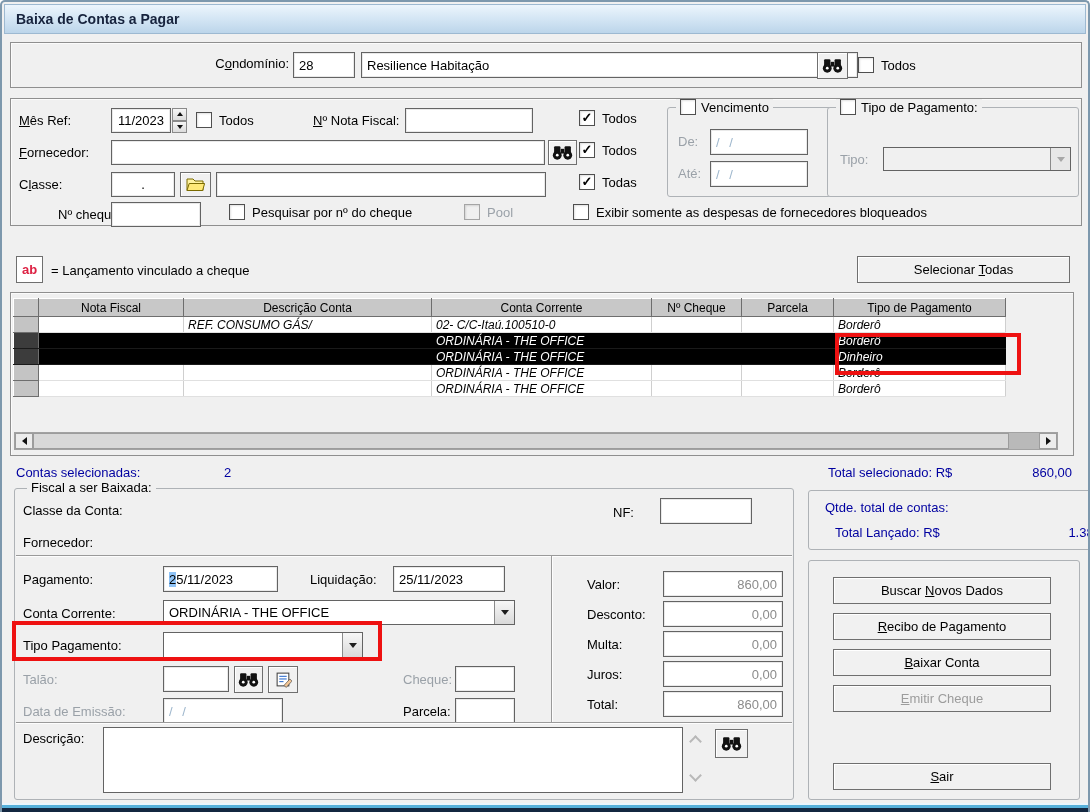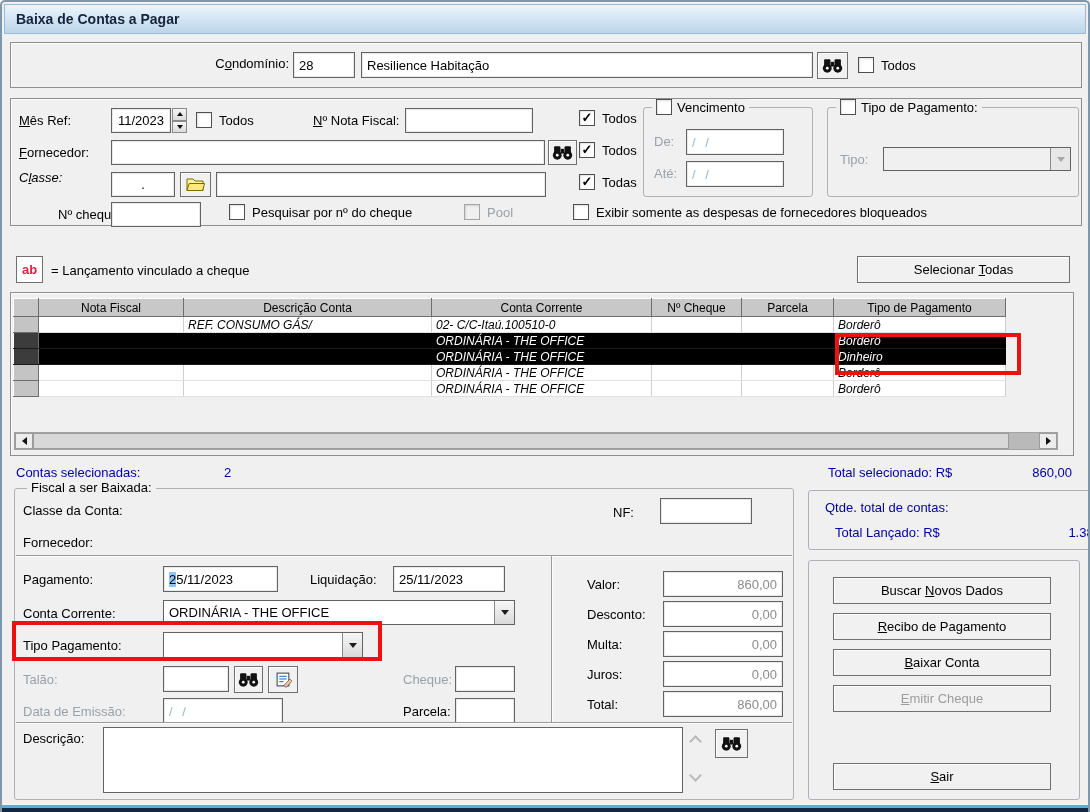--- a/index.html
+++ b/index.html
@@ -119,21 +119,21 @@
 
   <div class="titlebar">
     <span>Baixa de Contas a Pagar</span>
   </div>
 
   <div class="panel" style="left:8px;top:40px;width:1072px;height:46px;">
     <span class="lbl" style="left:150px;top:13px;width:128px;text-align:right;"><span>C</span><span class="u">o</span><span>ndomínio:</span></span>
     <div class="tb" style="left:282px;top:9px;width:62px;height:26px;">
         <span>28</span>
       </div>
-    <div class="tb" style="left:350px;top:9px;width:452px;height:26px;">
+    <div class="tb" style="left:350px;top:9px;width:497px;height:26px;">
         <span>Resilience Habitação</span>
       </div>
     <div class="btn tool" style="left:806px;top:9px;width:31px;height:27px;">
       <svg class="binoc-svg" viewBox="0 0 20 14">
           <use href="#binoc-sym"></use>
         </svg>
     </div>
     <span class="cb" style="left:847px;top:14px;"></span>
     <span class="lbl" style="left:870px;top:15px;">Todos</span>
   </div>
@@ -162,21 +162,21 @@
         <span></span>
       </div>
     <div class="btn tool" style="left:537px;top:41px;width:29px;height:25px;">
       <svg class="binoc-svg" viewBox="0 0 20 14">
           <use href="#binoc-sym"></use>
         </svg>
     </div>
     <span class="cb checked" style="left:568px;top:43px;"></span>
     <span class="lbl" style="left:591px;top:44px;">Todos</span>
 
-    <span class="lbl" style="left:8px;top:71px;font-style:italic;"><span>C</span><span class="u">l</span><span>asse:</span></span>
+    <span class="lbl" style="left:8px;top:78px;"><span>C</span><span class="u">l</span><span>asse:</span></span>
     <div class="tb center" style="left:100px;top:73px;width:64px;height:25px;">
         <span>.</span>
       </div>
     <div class="btn tool" style="left:169px;top:73px;width:31px;height:25px;">
       <svg width="19" height="15" viewBox="0 0 19 15">
         <path d="M1,13.5 L1,2 L7,2 L9,4 L17,4 L17,13.5 Z" fill="#fff3a1" stroke="#7a6a00"></path>
         <path d="M1,13.5 L3.2,6.5 L18.6,6.5 L16.6,13.5 Z" fill="#ffe978" stroke="#7a6a00"></path>
       </svg>
     </div>
     <div class="tb" style="left:205px;top:73px;width:330px;height:25px;">
@@ -189,21 +189,21 @@
     <div class="tb" style="left:100px;top:103px;width:90px;height:25px;">
         <span></span>
       </div>
     <span class="cb" style="left:218px;top:105px;"></span>
     <span class="lbl" style="left:241px;top:106px;">Pesquisar por nº do cheque</span>
     <span class="cb disabled" style="left:453px;top:105px;"></span>
     <span class="lbl dis" style="left:476px;top:106px;">Pool</span>
     <span class="cb" style="left:562px;top:105px;"></span>
     <span class="lbl" style="left:585px;top:106px;">Exibir somente as despesas de fornecedores bloqueados</span>
 
-    <div class="group" style="left:632px;top:8px;width:170px;height:90px;">
+    <div class="group" style="left:656px;top:8px;width:170px;height:90px;">
       <div class="group-legend">
         <span class="cb inline"></span>
         <span>Vencimento</span>
       </div>
       <span class="lbl dis" style="left:10px;top:26px;">De:</span>
       <div class="tb" style="left:42px;top:21px;width:98px;height:26px;">
           <span class="ph">/ /</span>
         </div>
       <span class="lbl dis" style="left:10px;top:58px;">Até:</span>
       <div class="tb" style="left:42px;top:53px;width:98px;height:26px;">

